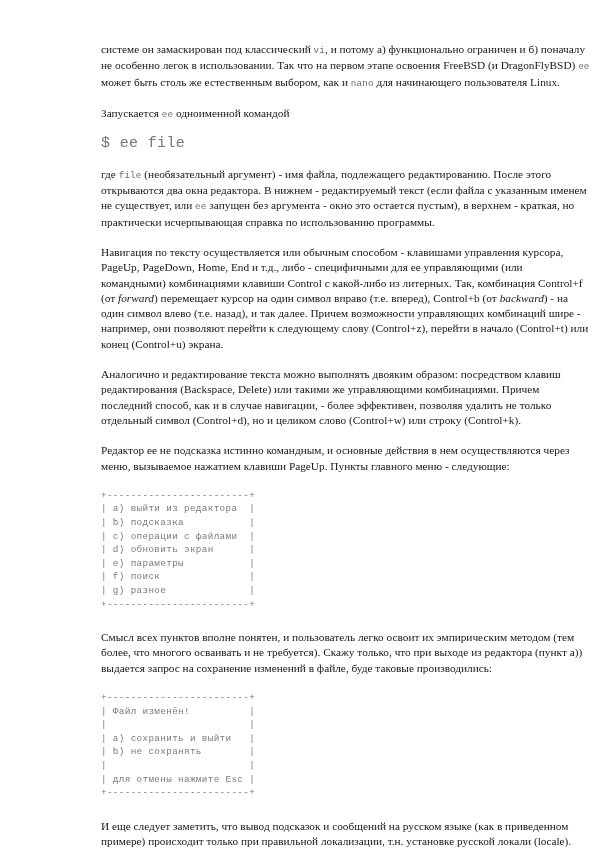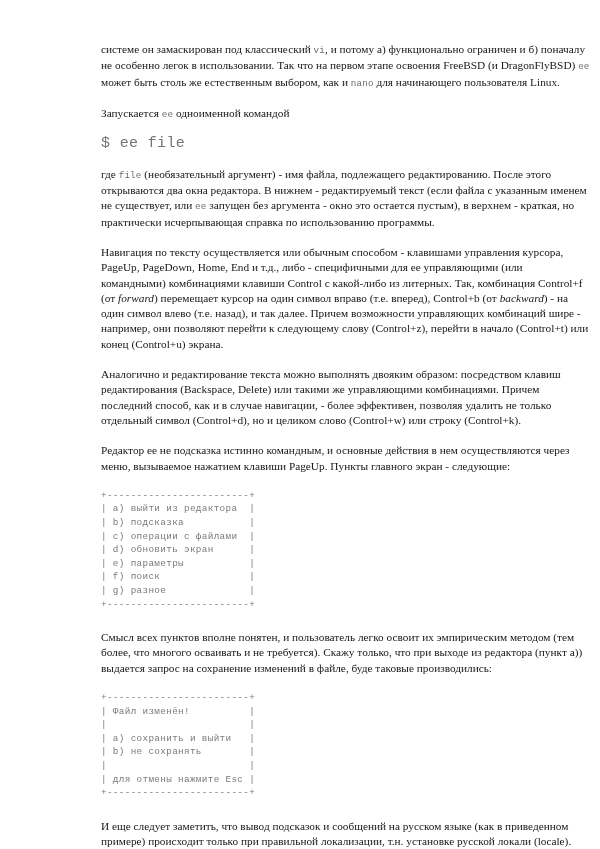--- a/index.html
+++ b/index.html
@@ -73,21 +73,21 @@
     <p class="para"><span>Запускается </span><code class="mono">ee</code><span> одноименной командой</span></p>
 
     <pre class="codeblock">$ ee file</pre>
 
     <p class="para"><span>где </span><code class="mono">file</code><span> (необязательный аргумент) - имя файла, подлежащего редактированию. После этого открываются два окна редактора. В нижнем - редактируемый текст (если файла с указанным именем не существует, или </span><code class="mono">ee</code><span> запущен без аргумента - окно это остается пустым), в верхнем - краткая, но практически исчерпывающая справка по использованию программы.</span></p>
 
     <p class="para"><span>Навигация по тексту осуществляется или обычным способом - клавишами управления курсора, </span><b>PageUp</b><span>, </span><b>PageDown</b><span>, </span><b>Home</b><span>, </span><b>End</b><span> и т.д., либо - специфичными для ее управляющими (или командными) комбинациями клавиши </span><b>Control</b><span> с какой-либо из литерных. Так, комбинация </span><b>Control+f</b><span> (от </span><i>forward</i><span>) перемещает курсор на один символ вправо (т.е. вперед), </span><b>Control+b</b><span> (от </span><i>backward</i><span>) - на один символ влево (т.е. назад), и так далее. Причем возможности управляющих комбинаций шире - например, они позволяют перейти к следующему слову (</span><b>Control+z</b><span>), перейти в начало (</span><b>Control+t</b><span>) или конец (</span><b>Control+u</b><span>) экрана.</span></p>
 
     <p class="para"><span>Аналогично и редактирование текста можно выполнять двояким образом: посредством клавиш редактирования (</span><b>Backspace</b><span>, </span><b>Delete</b><span>) или такими же управляющими комбинациями. Причем последний способ, как и в случае навигации, - более эффективен, позволяя удалить не только отдельный символ (</span><b>Control+d</b><span>), но и целиком слово (</span><b>Control+w</b><span>) или строку (</span><b>Control+k</b><span>).</span></p>
 
-    <p class="para"><span>Редактор ее не подсказка истинно командным, и основные действия в нем осуществляются через меню, вызываемое нажатием клавиши </span><b>PageUp</b><span>. Пункты главного экран - следующие:</span></p>
+    <p class="para"><span>Редактор ее не подсказка истинно командным, и основные действия в нем осуществляются через меню, вызываемое нажатием клавиши </span><b>PageUp</b><span>. Пункты главного меню - следующие:</span></p>
 
     <pre class="asciibox">+------------------------+
 | a) выйти из редактора  |
 | b) подсказка           |
 | c) операции с файлами  |
 | d) обновить экран      |
 | e) параметры           |
 | f) поиск               |
 | g) разное              |
 +------------------------+</pre>

